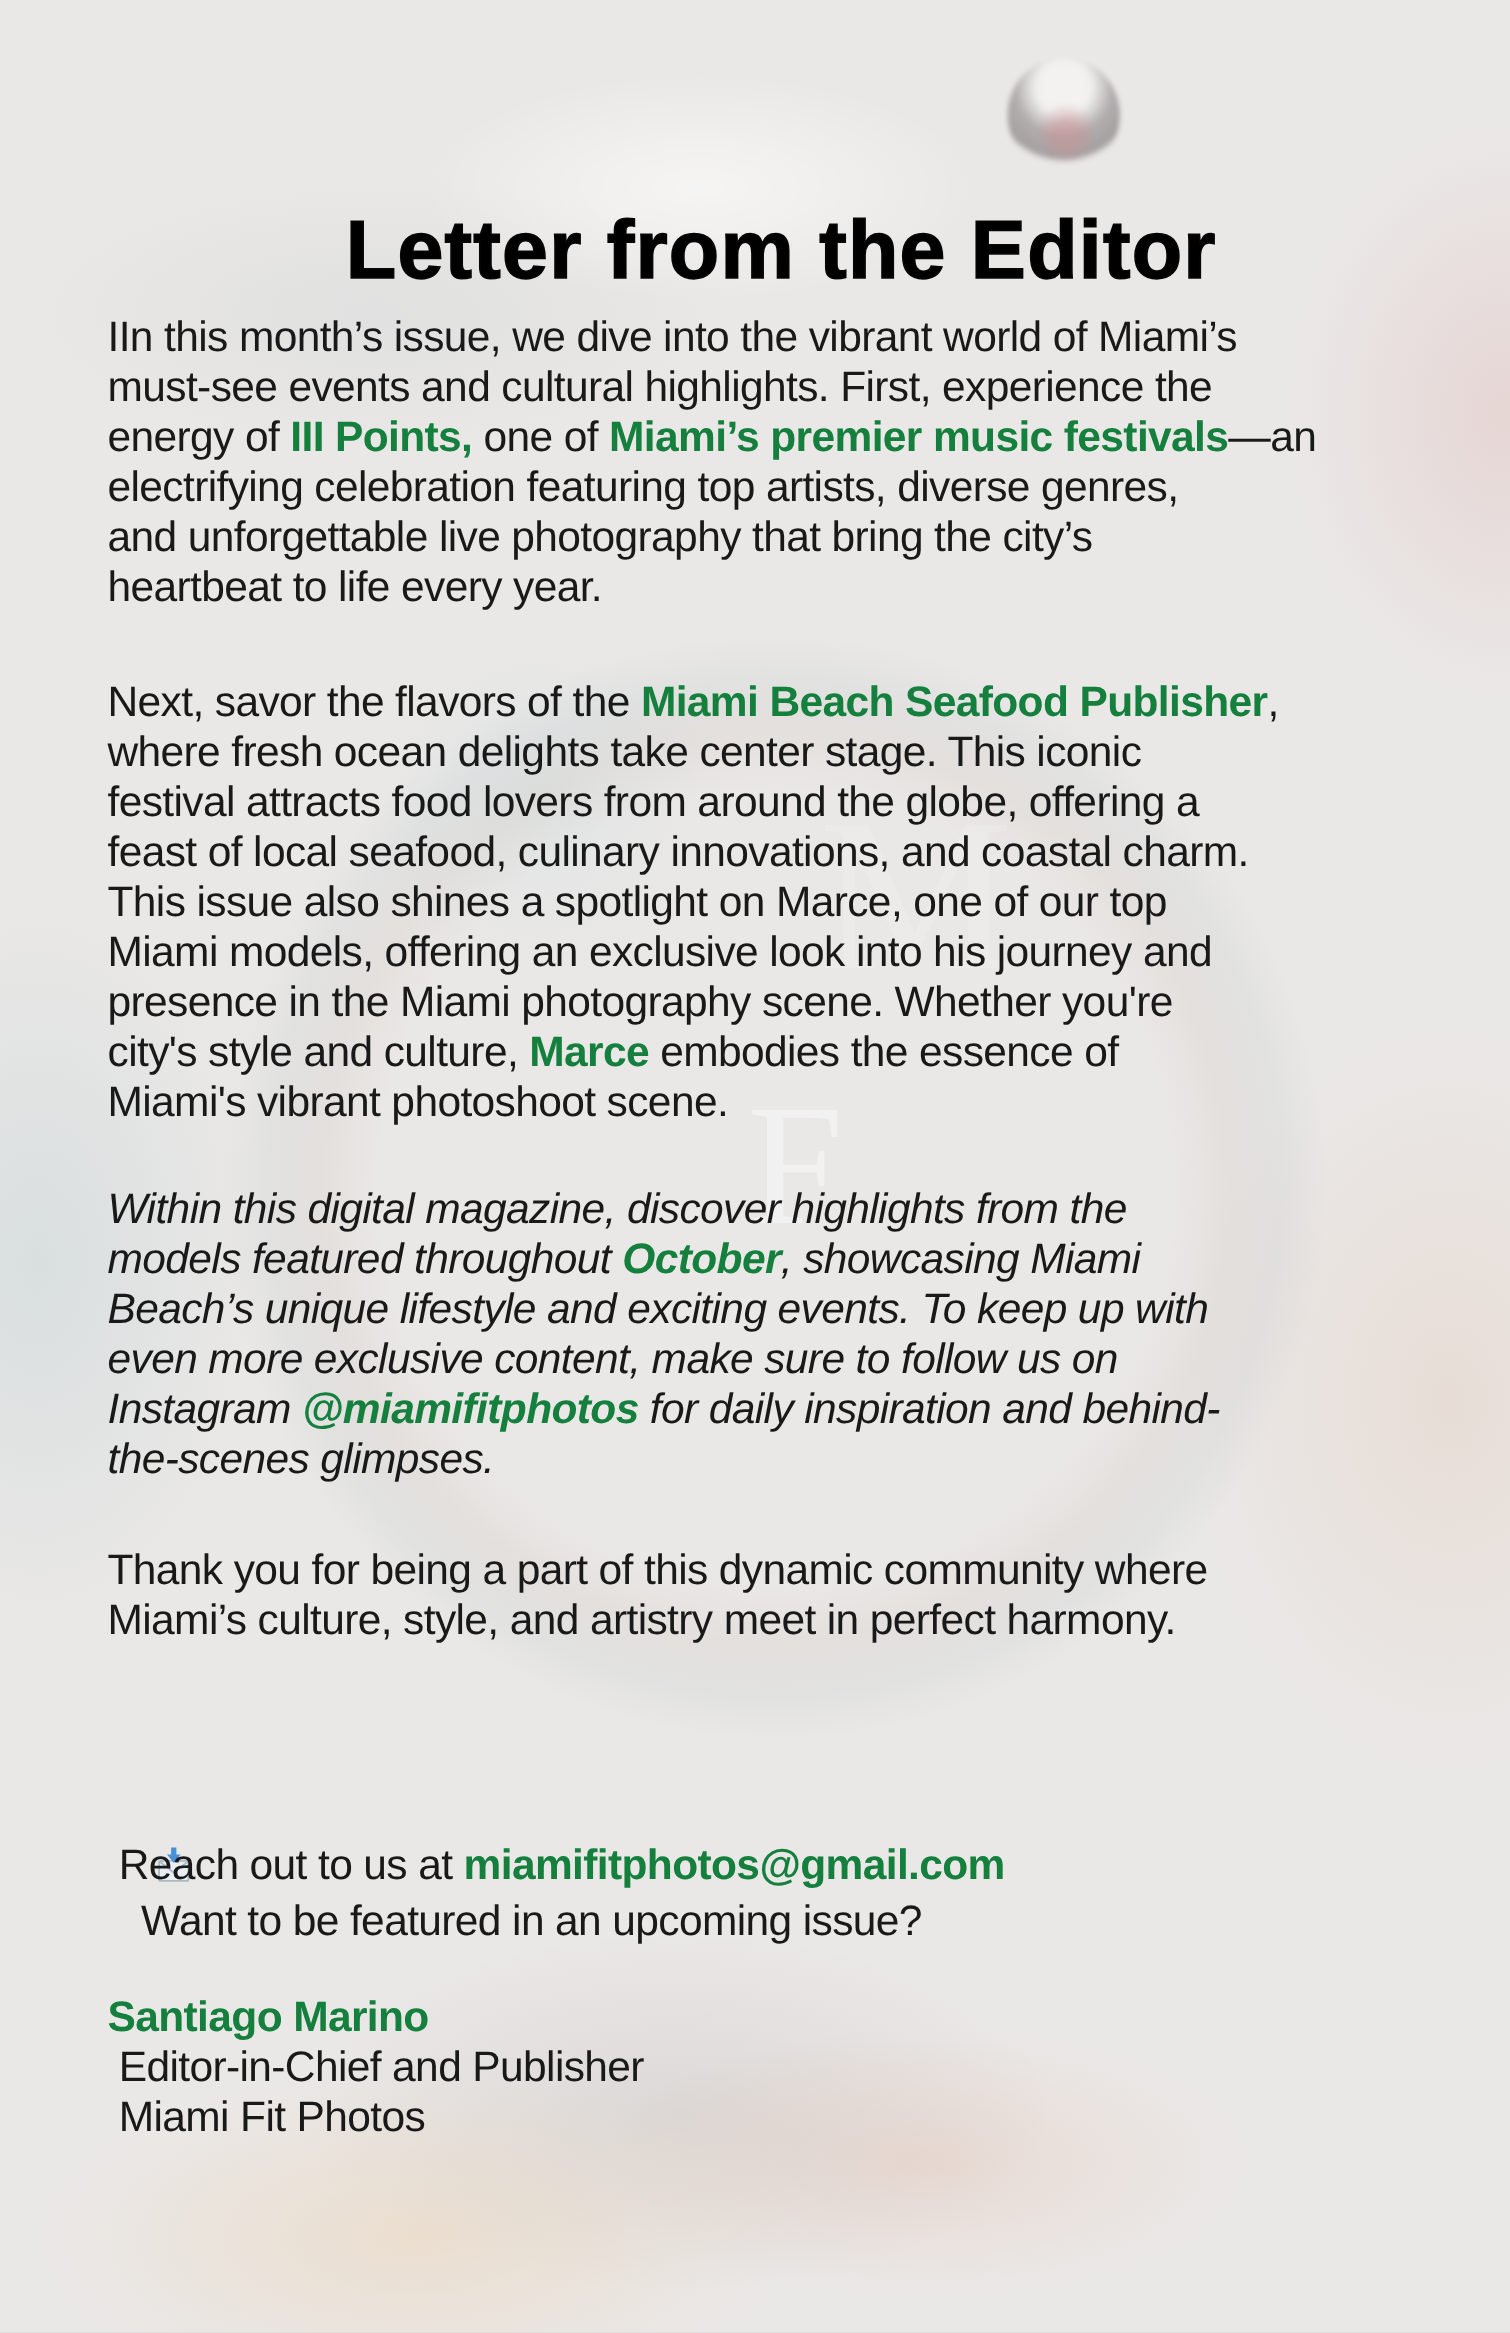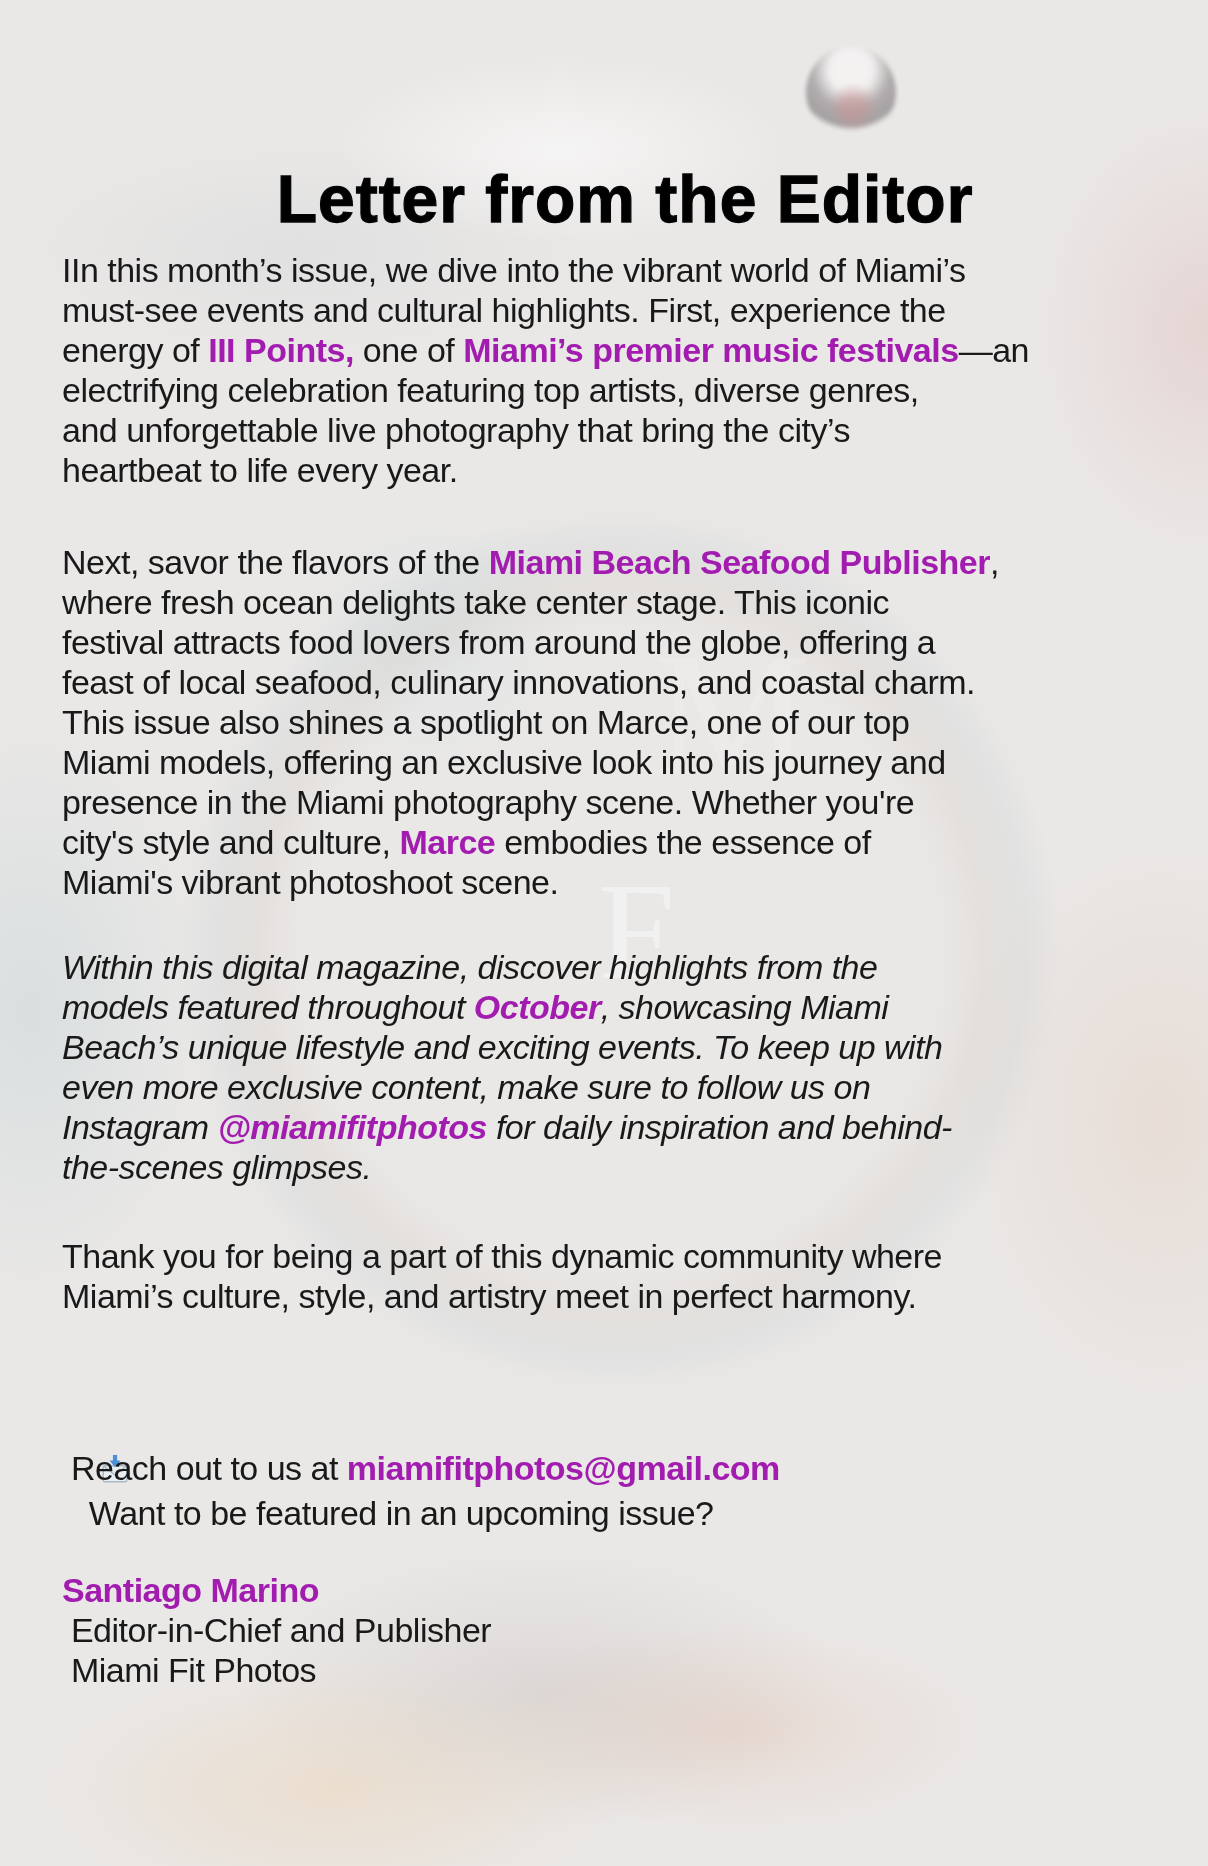--- a/index.html
+++ b/index.html
@@ -41,32 +41,32 @@
   .wm-f{left:598px;top:852px;font-size:138px;opacity:.42;}
 
   
   #page-title{
     position:absolute;left:0;top:122px;width:100%;
     text-align:center;
     font-size:66px;line-height:66px;font-weight:bold;
     letter-spacing:1px;color:#000000;padding-left:21px;
     -webkit-text-stroke:1.3px #070707;
   }
-  #letter-body{position:absolute;left:62px;top:250px;width:1090px;}
+  #letter-body{position:absolute;left:86px;top:250px;width:1090px;}
   .para{margin:0;}
   .para:nth-child(1){margin-bottom:52px;}
   .para:nth-child(2){margin-bottom:45px;}
   .para:nth-child(3){margin-bottom:49px;font-style:italic;}
-  .para:nth-child(4){margin-bottom:92px;}
+  .para:nth-child(4){margin-bottom:116px;}
   .para:nth-child(5){margin-bottom:82px;}
   .t-line{
     height:40px;line-height:40px;white-space:pre;
     font-size:34px;letter-spacing:-0.5px;color:#191919;
   }
-  .t-line b{font-weight:bold;color:#a21caf;}
+  .t-line b{font-weight:bold;color:#15803d;}
   .env-icon{display:inline-block;vertical-align:-5px;margin-right:2px;}
 </style>
 </head>
 <body>
 
 <div id="page">
 
   <div class="bg-art">
     <div class="bg-blobs"></div>
     <div class="ornament"></div>

